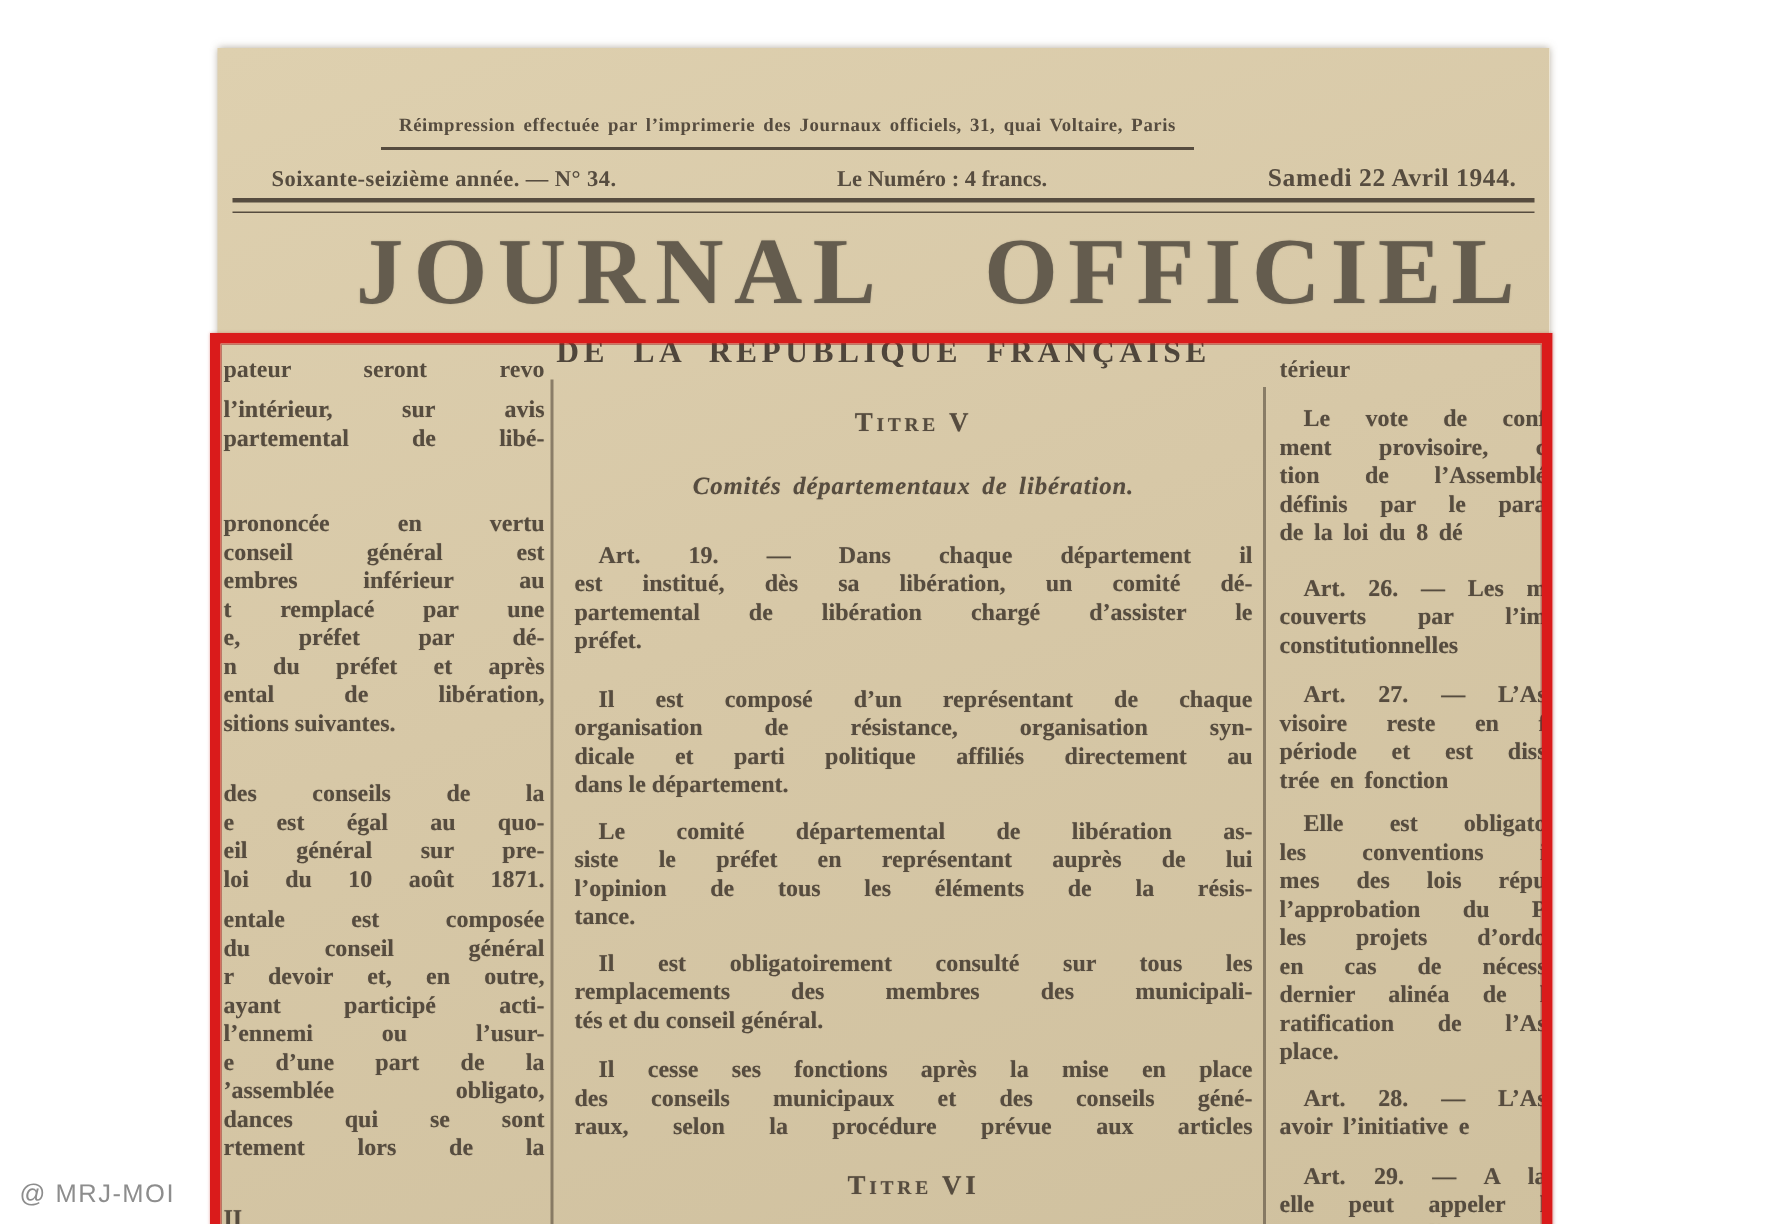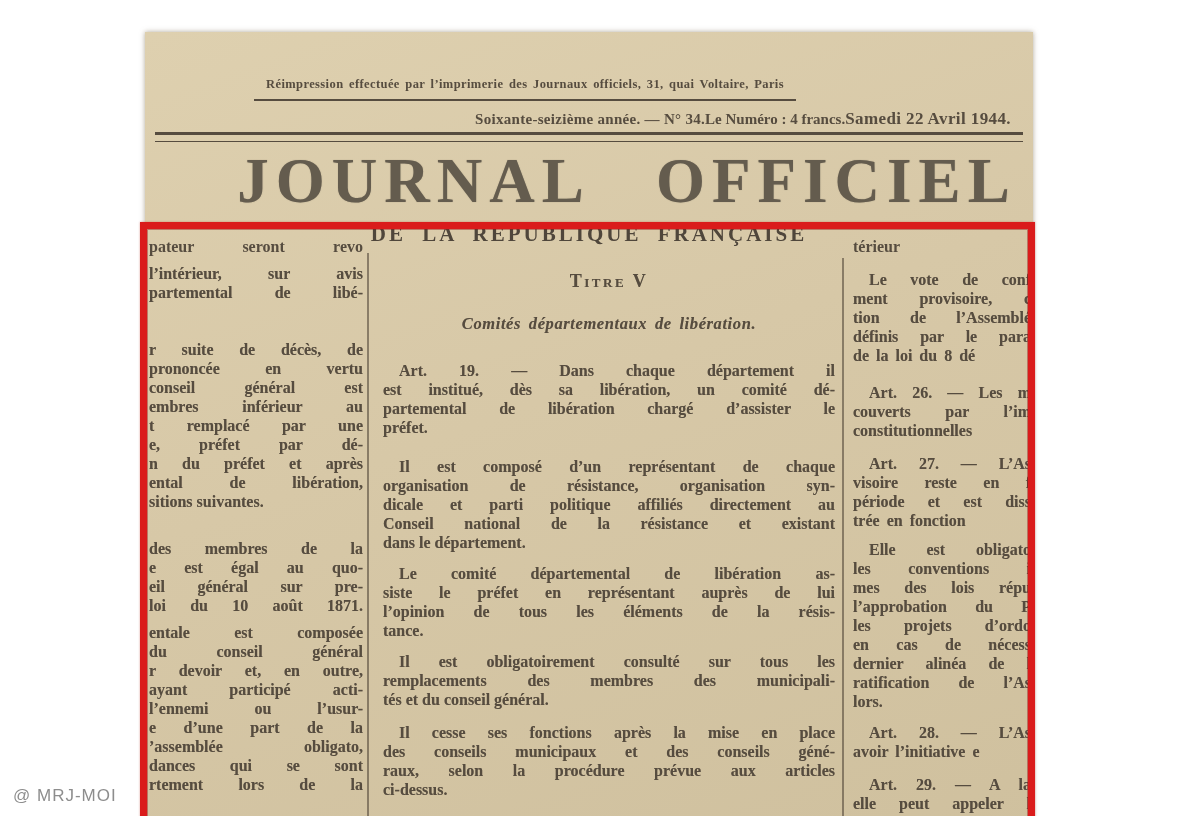--- a/index.html
+++ b/index.html
@@ -9,21 +9,21 @@
   .scan{position:absolute;left:145px;top:0;width:888px;height:816px;overflow:hidden;
         background:linear-gradient(160deg,#ded0af 0%,#d7c8a7 45%,#cfc09e 100%);
         box-shadow:0 0 5px rgba(110,95,70,.55);margin-top:32px;}
   .scan *{color:#564c3f;}
   
   .reprint-wrap{position:absolute;top:42px;left:0;width:100%;text-align:center;}
   .reprint{display:inline-block;transform:translateX(-64px);font-size:12.5px;font-weight:700;
            letter-spacing:.4px;word-spacing:2px;padding:0 12px 7px 12px;
            border-bottom:2px solid #564c3f;}
   .mastrow{position:absolute;top:77px;left:36px;right:22px;display:flex;
-           justify-content:flex-end;align-items:baseline;}
+           justify-content:space-between;align-items:baseline;}
   .edition{font-size:15px;font-weight:700;letter-spacing:.3px;}
   .price{font-size:15px;font-weight:700;}
   .issuedate{font-size:17px;font-weight:700;letter-spacing:.4px;}
   .double-rule{position:absolute;top:100px;left:10px;width:868px;height:6px;
                border-top:3px solid #564c3f;border-bottom:1px solid #564c3f;}
   .title{position:absolute;top:112px;left:0;width:100%;text-align:center;
          font-size:63px;line-height:74px;font-weight:700;letter-spacing:7px;word-spacing:46px;
          color:#645c4e;text-shadow:0 0 1px rgba(100,92,78,.5);padding-left:38px;}
   .subtitle{position:absolute;top:190px;left:0;width:100%;text-align:center;
             font-size:21px;font-weight:700;letter-spacing:3px;word-spacing:8px;color:#4f463b;}
@@ -87,31 +87,30 @@
     <div class="vrule vrule1"></div>
     <div class="vrule vrule2"></div>
 
     <div class="partial partial-left">pateur seront revo</div>
     <div class="partial partial-right">térieur</div>
 
     <div class="col col-left" id="col-left">
         <div class="line">l’intérieur, sur avis</div>
         <div class="line">partemental de libé-</div>
         <div class="gap g38"></div>
-        <div class="line">r suite de décès, de</div>
         <div class="line">prononcée en vertu</div>
         <div class="line">conseil général est</div>
         <div class="line">embres inférieur au</div>
         <div class="line">t remplacé par une</div>
         <div class="line">e, préfet par dé-</div>
         <div class="line">n du préfet et après</div>
         <div class="line">ental de libération,</div>
         <div class="line endshort">sitions suivantes.</div>
         <div class="gap g28"></div>
-        <div class="line">des membres de la</div>
+        <div class="line">des conseils de la</div>
         <div class="line">e est égal au quo-</div>
         <div class="line">eil général sur pre-</div>
         <div class="line">loi du 10 août 1871.</div>
         <div class="gap g8"></div>
         <div class="line">entale est composée</div>
         <div class="line">du conseil général</div>
         <div class="line">r devoir et, en outre,</div>
         <div class="line">ayant participé acti-</div>
         <div class="line">l’ennemi ou l’usur-</div>
         <div class="line">e d’une part de la</div>
@@ -127,36 +126,34 @@
         <div class="iheading">Comités départementaux de libération.</div>
         <div class="gap g26"></div>
         <div class="line first">Art. 19. — Dans chaque département il</div>
         <div class="line">est institué, dès sa libération, un comité dé-</div>
         <div class="line">partemental de libération chargé d’assister le</div>
         <div class="line last">préfet.</div>
         <div class="gap g20"></div>
         <div class="line first">Il est composé d’un représentant de chaque</div>
         <div class="line">organisation de résistance, organisation syn-</div>
         <div class="line">dicale et parti politique affiliés directement au</div>
-        <div class="line">Conseil national de la résistance et existant</div>
         <div class="line last">dans le département.</div>
         <div class="gap g12"></div>
         <div class="line first">Le comité départemental de libération as-</div>
         <div class="line">siste le préfet en représentant auprès de lui</div>
         <div class="line">l’opinion de tous les éléments de la résis-</div>
         <div class="line last">tance.</div>
         <div class="gap g12"></div>
         <div class="line first">Il est obligatoirement consulté sur tous les</div>
         <div class="line">remplacements des membres des municipali-</div>
         <div class="line last">tés et du conseil général.</div>
         <div class="gap g14"></div>
         <div class="line first">Il cesse ses fonctions après la mise en place</div>
         <div class="line">des conseils municipaux et des conseils géné-</div>
         <div class="line">raux, selon la procédure prévue aux articles</div>
-        <div class="line last">ci-dessus.</div>
         <div class="gap g20"></div>
         <div class="heading">Titre VI</div>
       </div>
     <div class="col col-right" id="col-right">
         <div class="line first">Le vote de conf</div>
         <div class="line">ment provisoire, c</div>
         <div class="line">tion de l’Assemblé</div>
         <div class="line">définis par le para</div>
         <div class="line last">de la loi du 8 dé</div>
         <div class="gap g18"></div>
@@ -170,21 +167,21 @@
         <div class="line last">trée en fonction</div>
         <div class="gap g10"></div>
         <div class="line first">Elle est obligato</div>
         <div class="line">les conventions i</div>
         <div class="line">mes des lois répu</div>
         <div class="line">l’approbation du P</div>
         <div class="line">les projets d’ordo</div>
         <div class="line">en cas de nécess</div>
         <div class="line">dernier alinéa de l</div>
         <div class="line">ratification de l’As</div>
-        <div class="line last endshort">lors.</div>
+        <div class="line last endshort">place.</div>
         <div class="gap g12"></div>
         <div class="line first">Art. 28. — L’As</div>
         <div class="line last">avoir l’initiative e</div>
         <div class="gap g14"></div>
         <div class="line first">Art. 29. — A la</div>
         <div class="line">elle peut appeler l</div>
         <div class="line">pour s’expliquer s</div>
         <div class="line last">à la même majo</div>
       </div>
 

